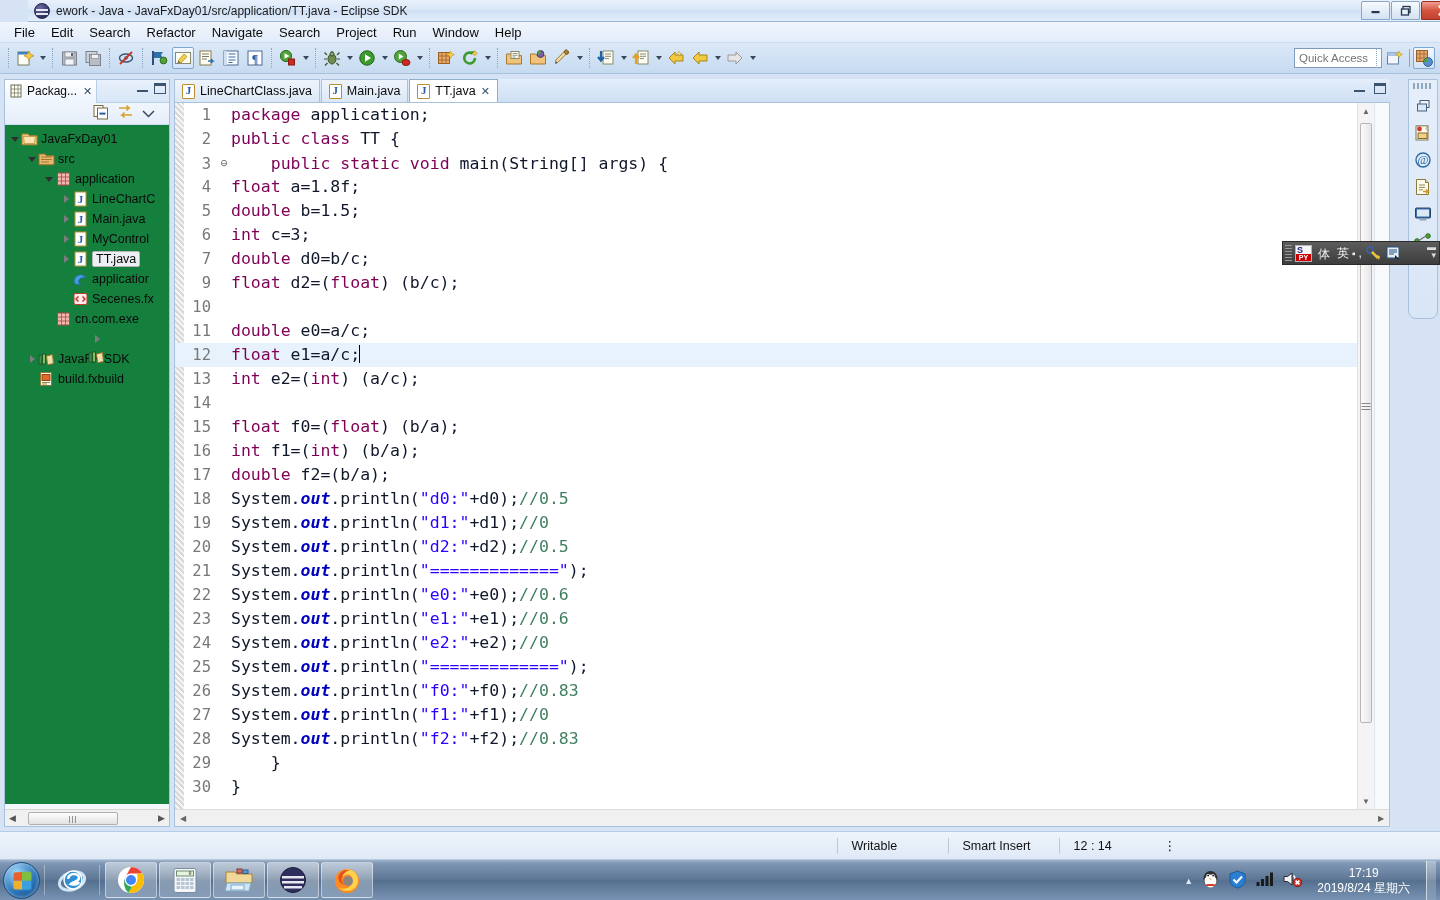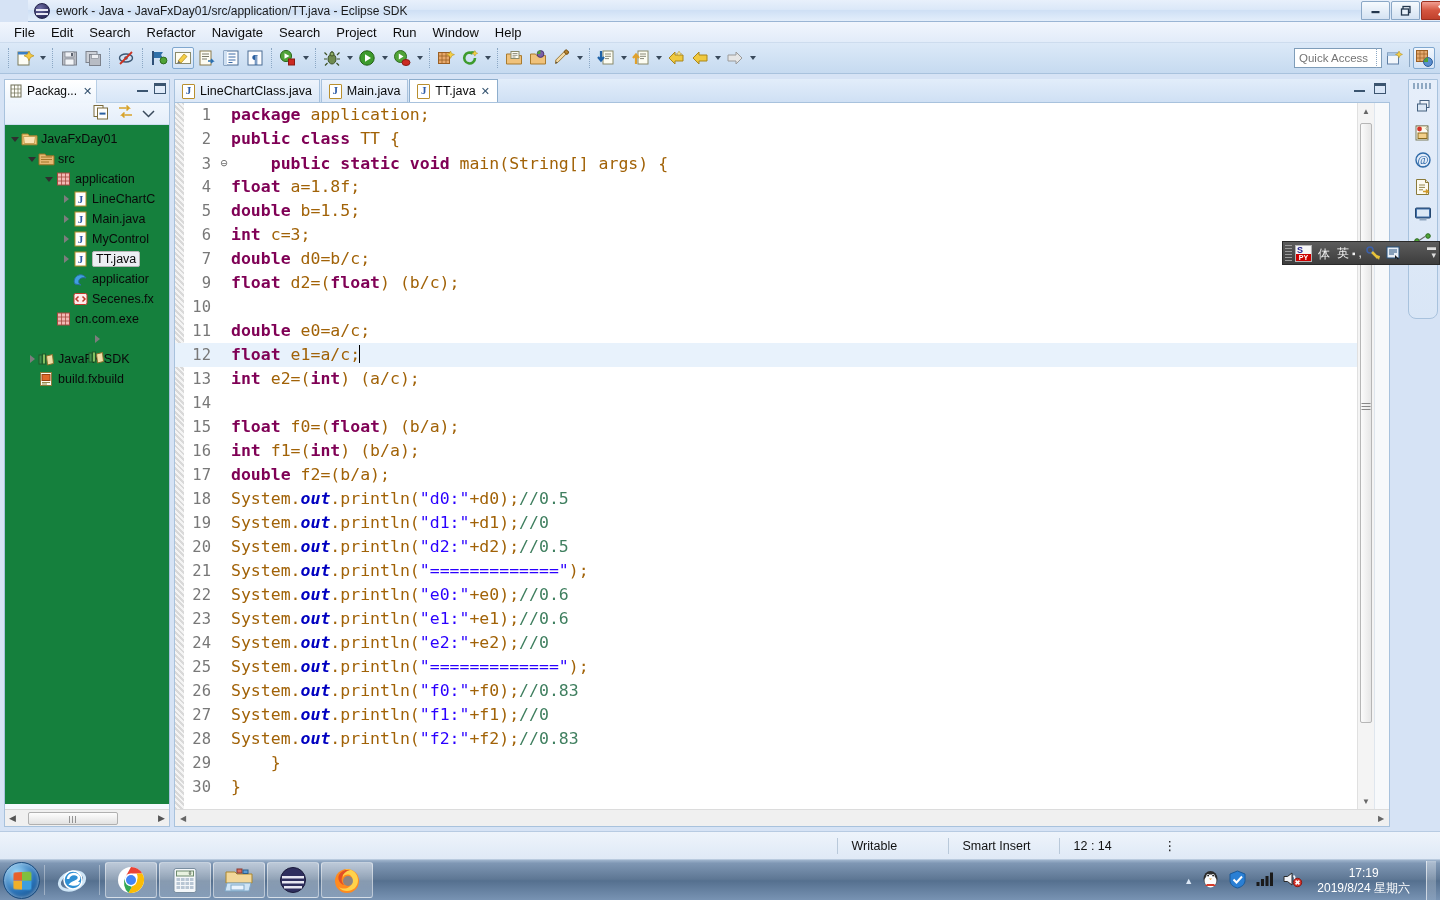--- a/index.html
+++ b/index.html
@@ -182,25 +182,25 @@
   .codeline.current { background:#e8f2fc; }
   .lnum {
     display:inline-block; width:42px; text-align:right; padding-right:6px;
     color:#787878; font-size:15.5px;
     font-family:"DejaVu Sans Mono","Liberation Mono",monospace;
   }
   .fold {
     display:inline-block; width:14px; text-align:center; color:#707070; font-size:12px;
     vertical-align:2px;
   }
-  .kw { color:#7f0055; font-weight:bold; }
+  .kw { color:#7f0055; font-weight:normal; }
   .str { color:#2a00ff; }
   .cmt { color:#3f7f5f; }
   .fld { color:#0000c0; font-style:italic; font-weight:bold; }
-  .pl { color:#a16207; }
+  .pl { color:#0f172a; }
   .caret {
     display:inline-block; width:1px; height:18px; background:#000;
     vertical-align:-3px; margin-left:-1px;
   }
   .left-change-bar {
     position:absolute; left:0; top:0; width:9px; bottom:17px;
     background:repeating-linear-gradient(45deg,#d9d9d9 0 2px,#f4f4f4 2px 4px);
   }
   .ed-vscroll {
     position:absolute; right:15px; top:0; width:17px; bottom:17px;

